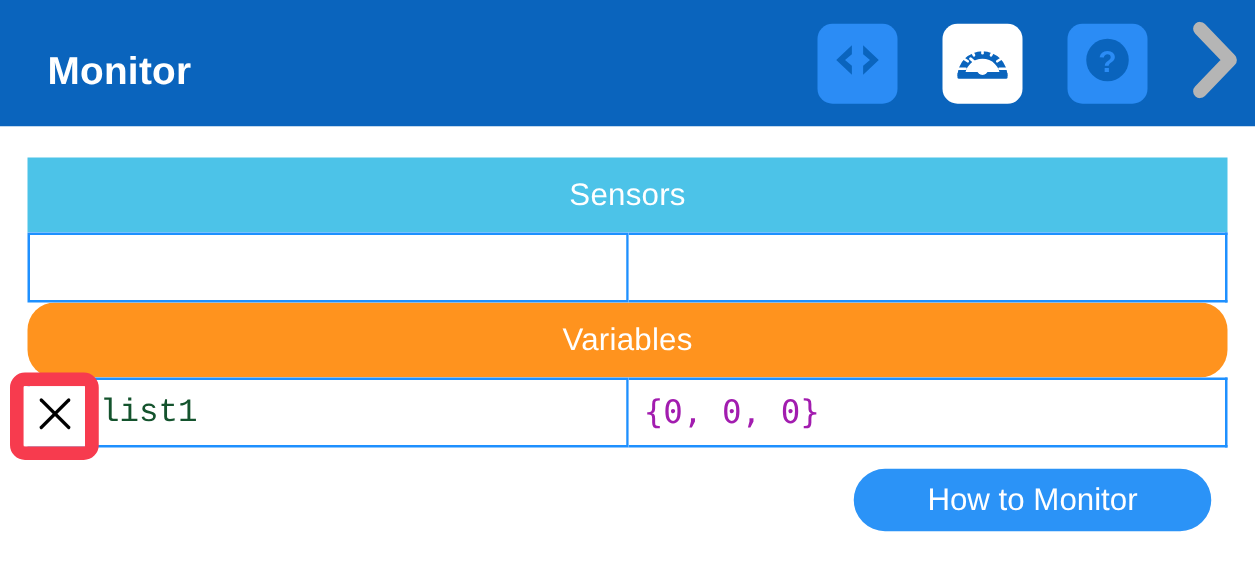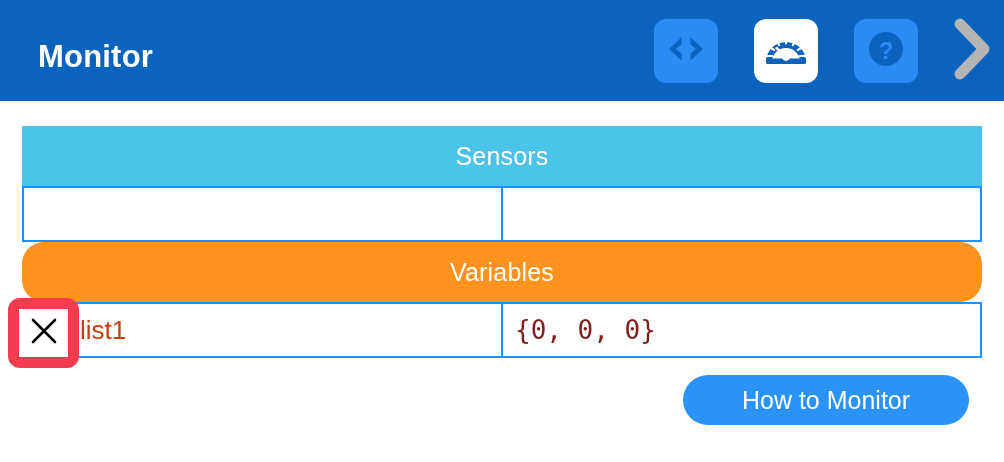--- a/index.html
+++ b/index.html
@@ -113,27 +113,27 @@
     padding-left: 56px;
   }
   .entry-cell.value-cell {
     width: 479px;
     border-left: none;
     padding-left: 12px;
   }
   #sensor-row .entry-cell.name-cell { padding-left: 12px; }
   .entry-name-text {
     font-size: 26px;
-    color: #c2410c;
-    font-family: Liberation Sans, sans-serif;
+    color: #14532d;
+    font-family: Liberation Mono, monospace;
     white-space: nowrap;
   }
   .entry-value-text {
     font-size: 26px;
-    color: #7f1d1d;
+    color: #a21caf;
     font-family: "DejaVu Sans Mono", monospace;
     white-space: nowrap;
   }
 
   
   #delete-variable-highlight {
     position: absolute;
     left: 8px;
     top: 298px;
     width: 71px;

